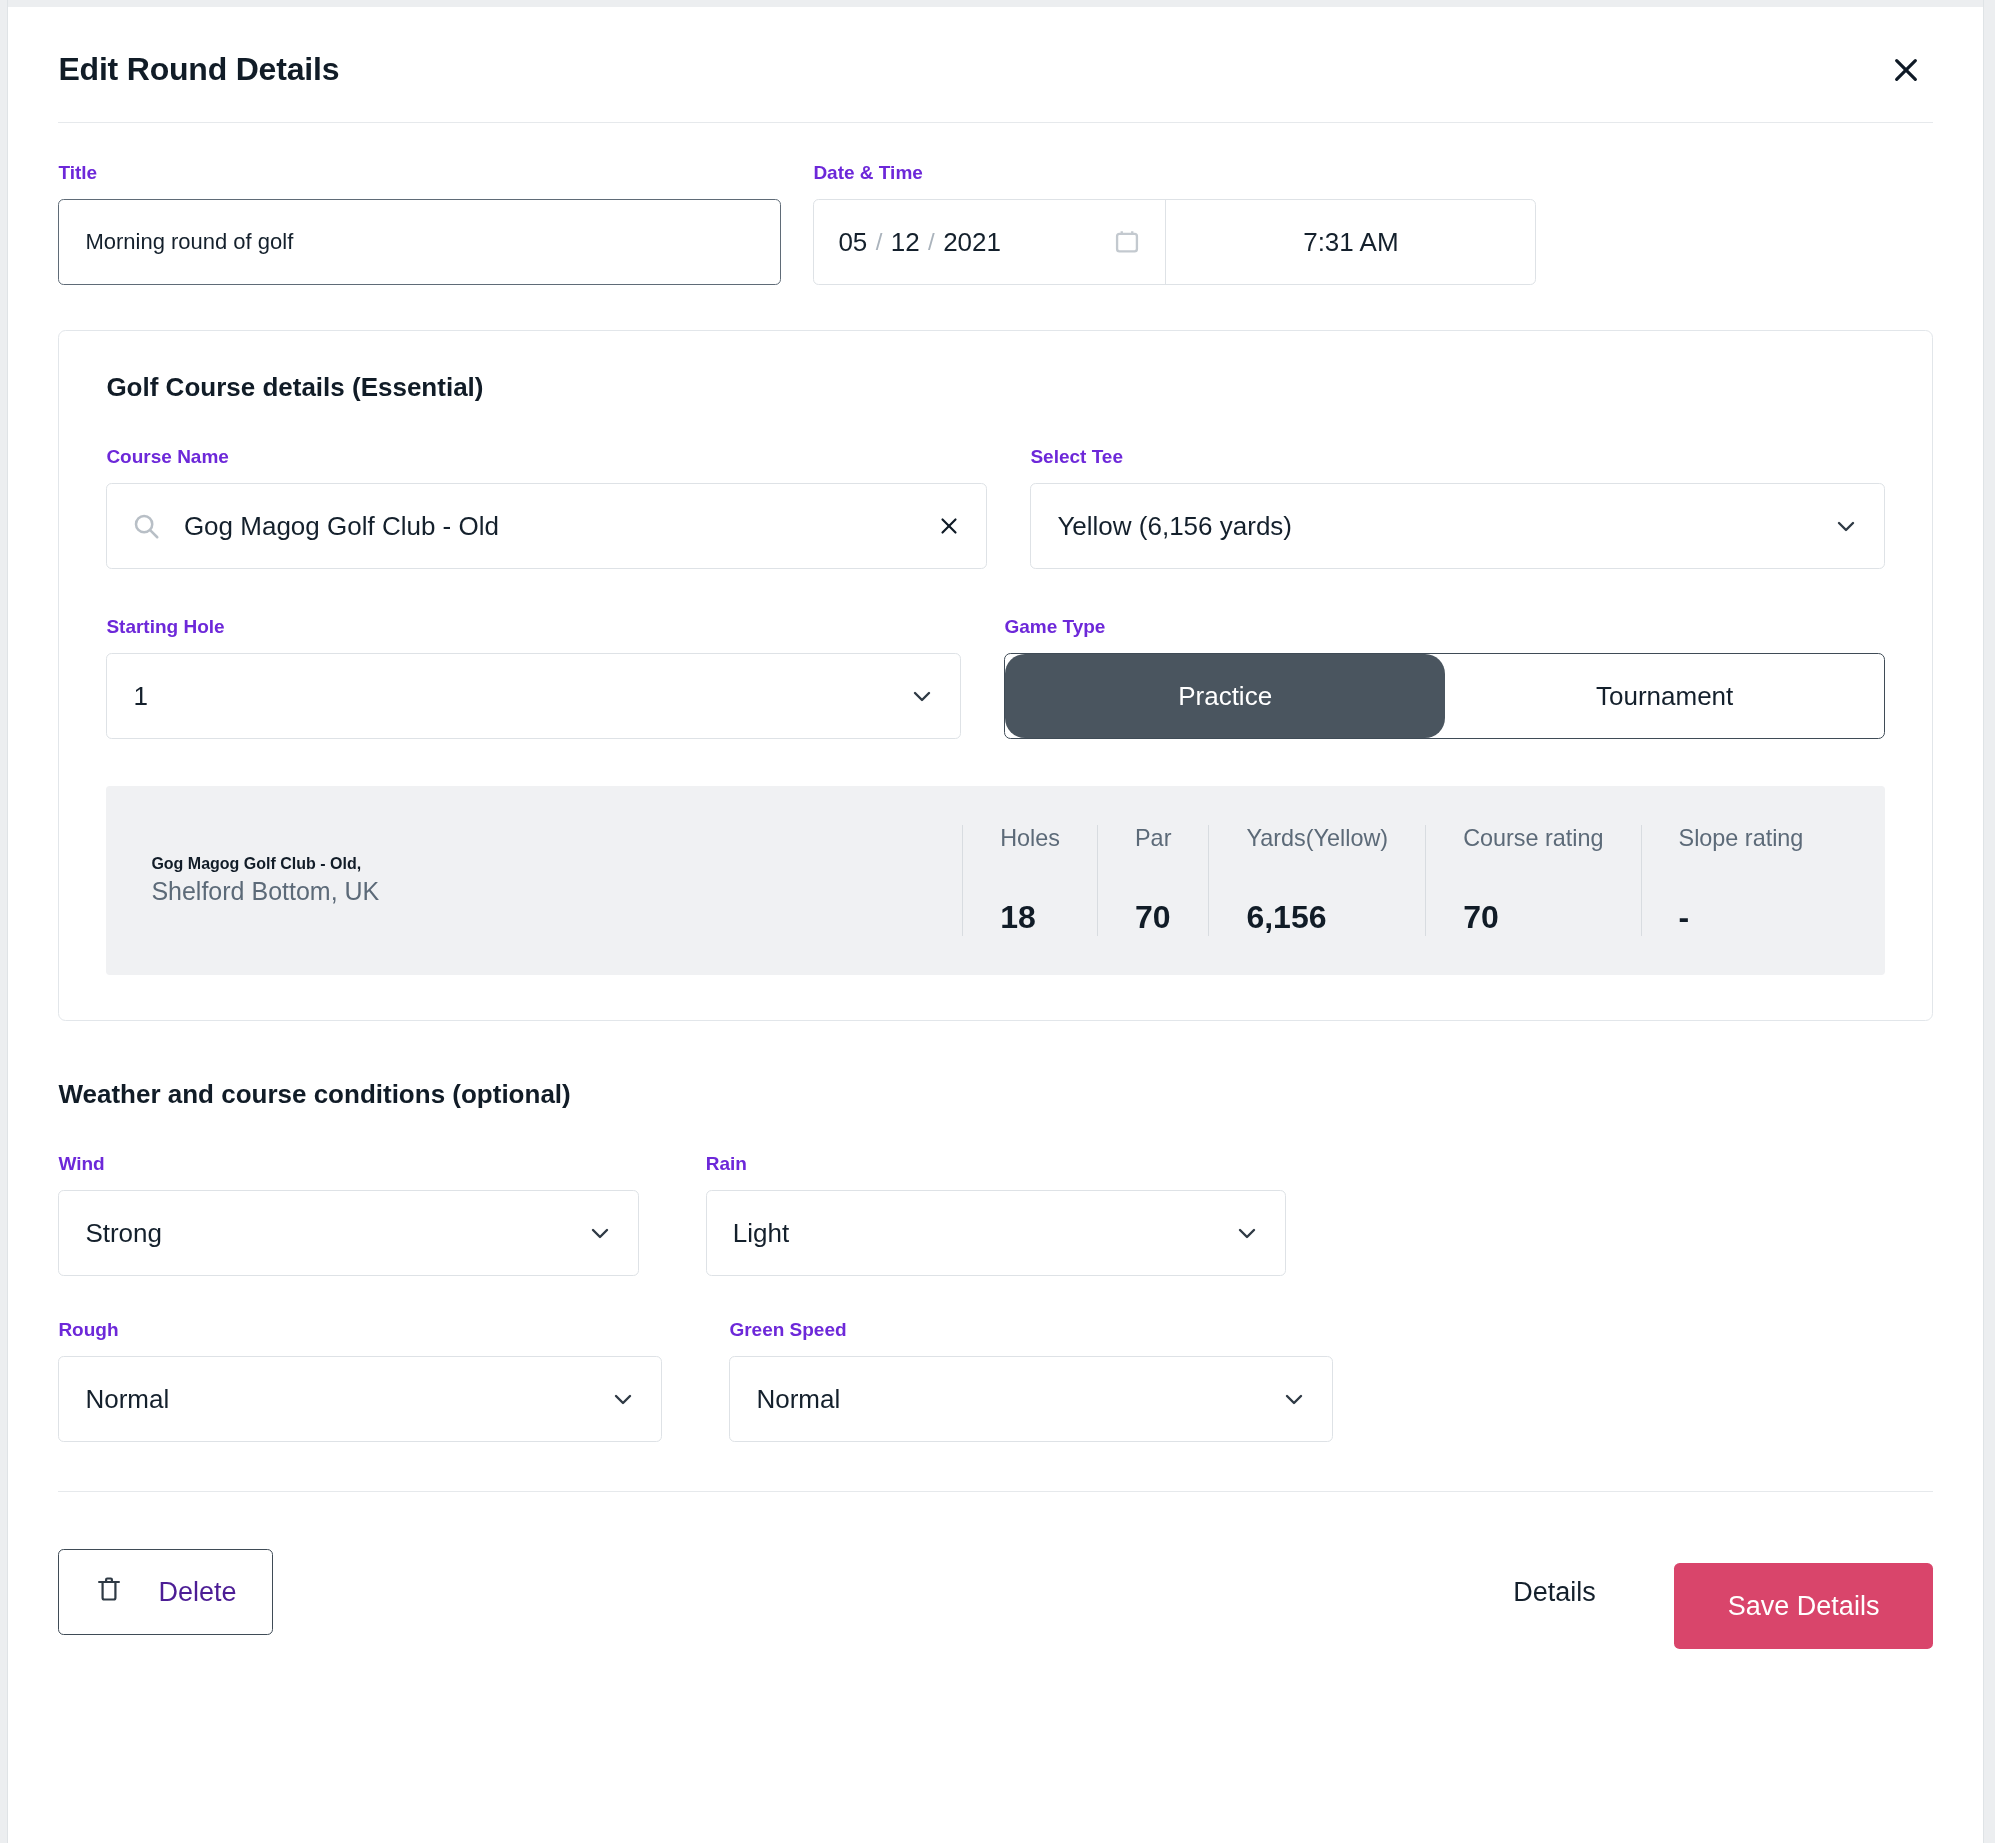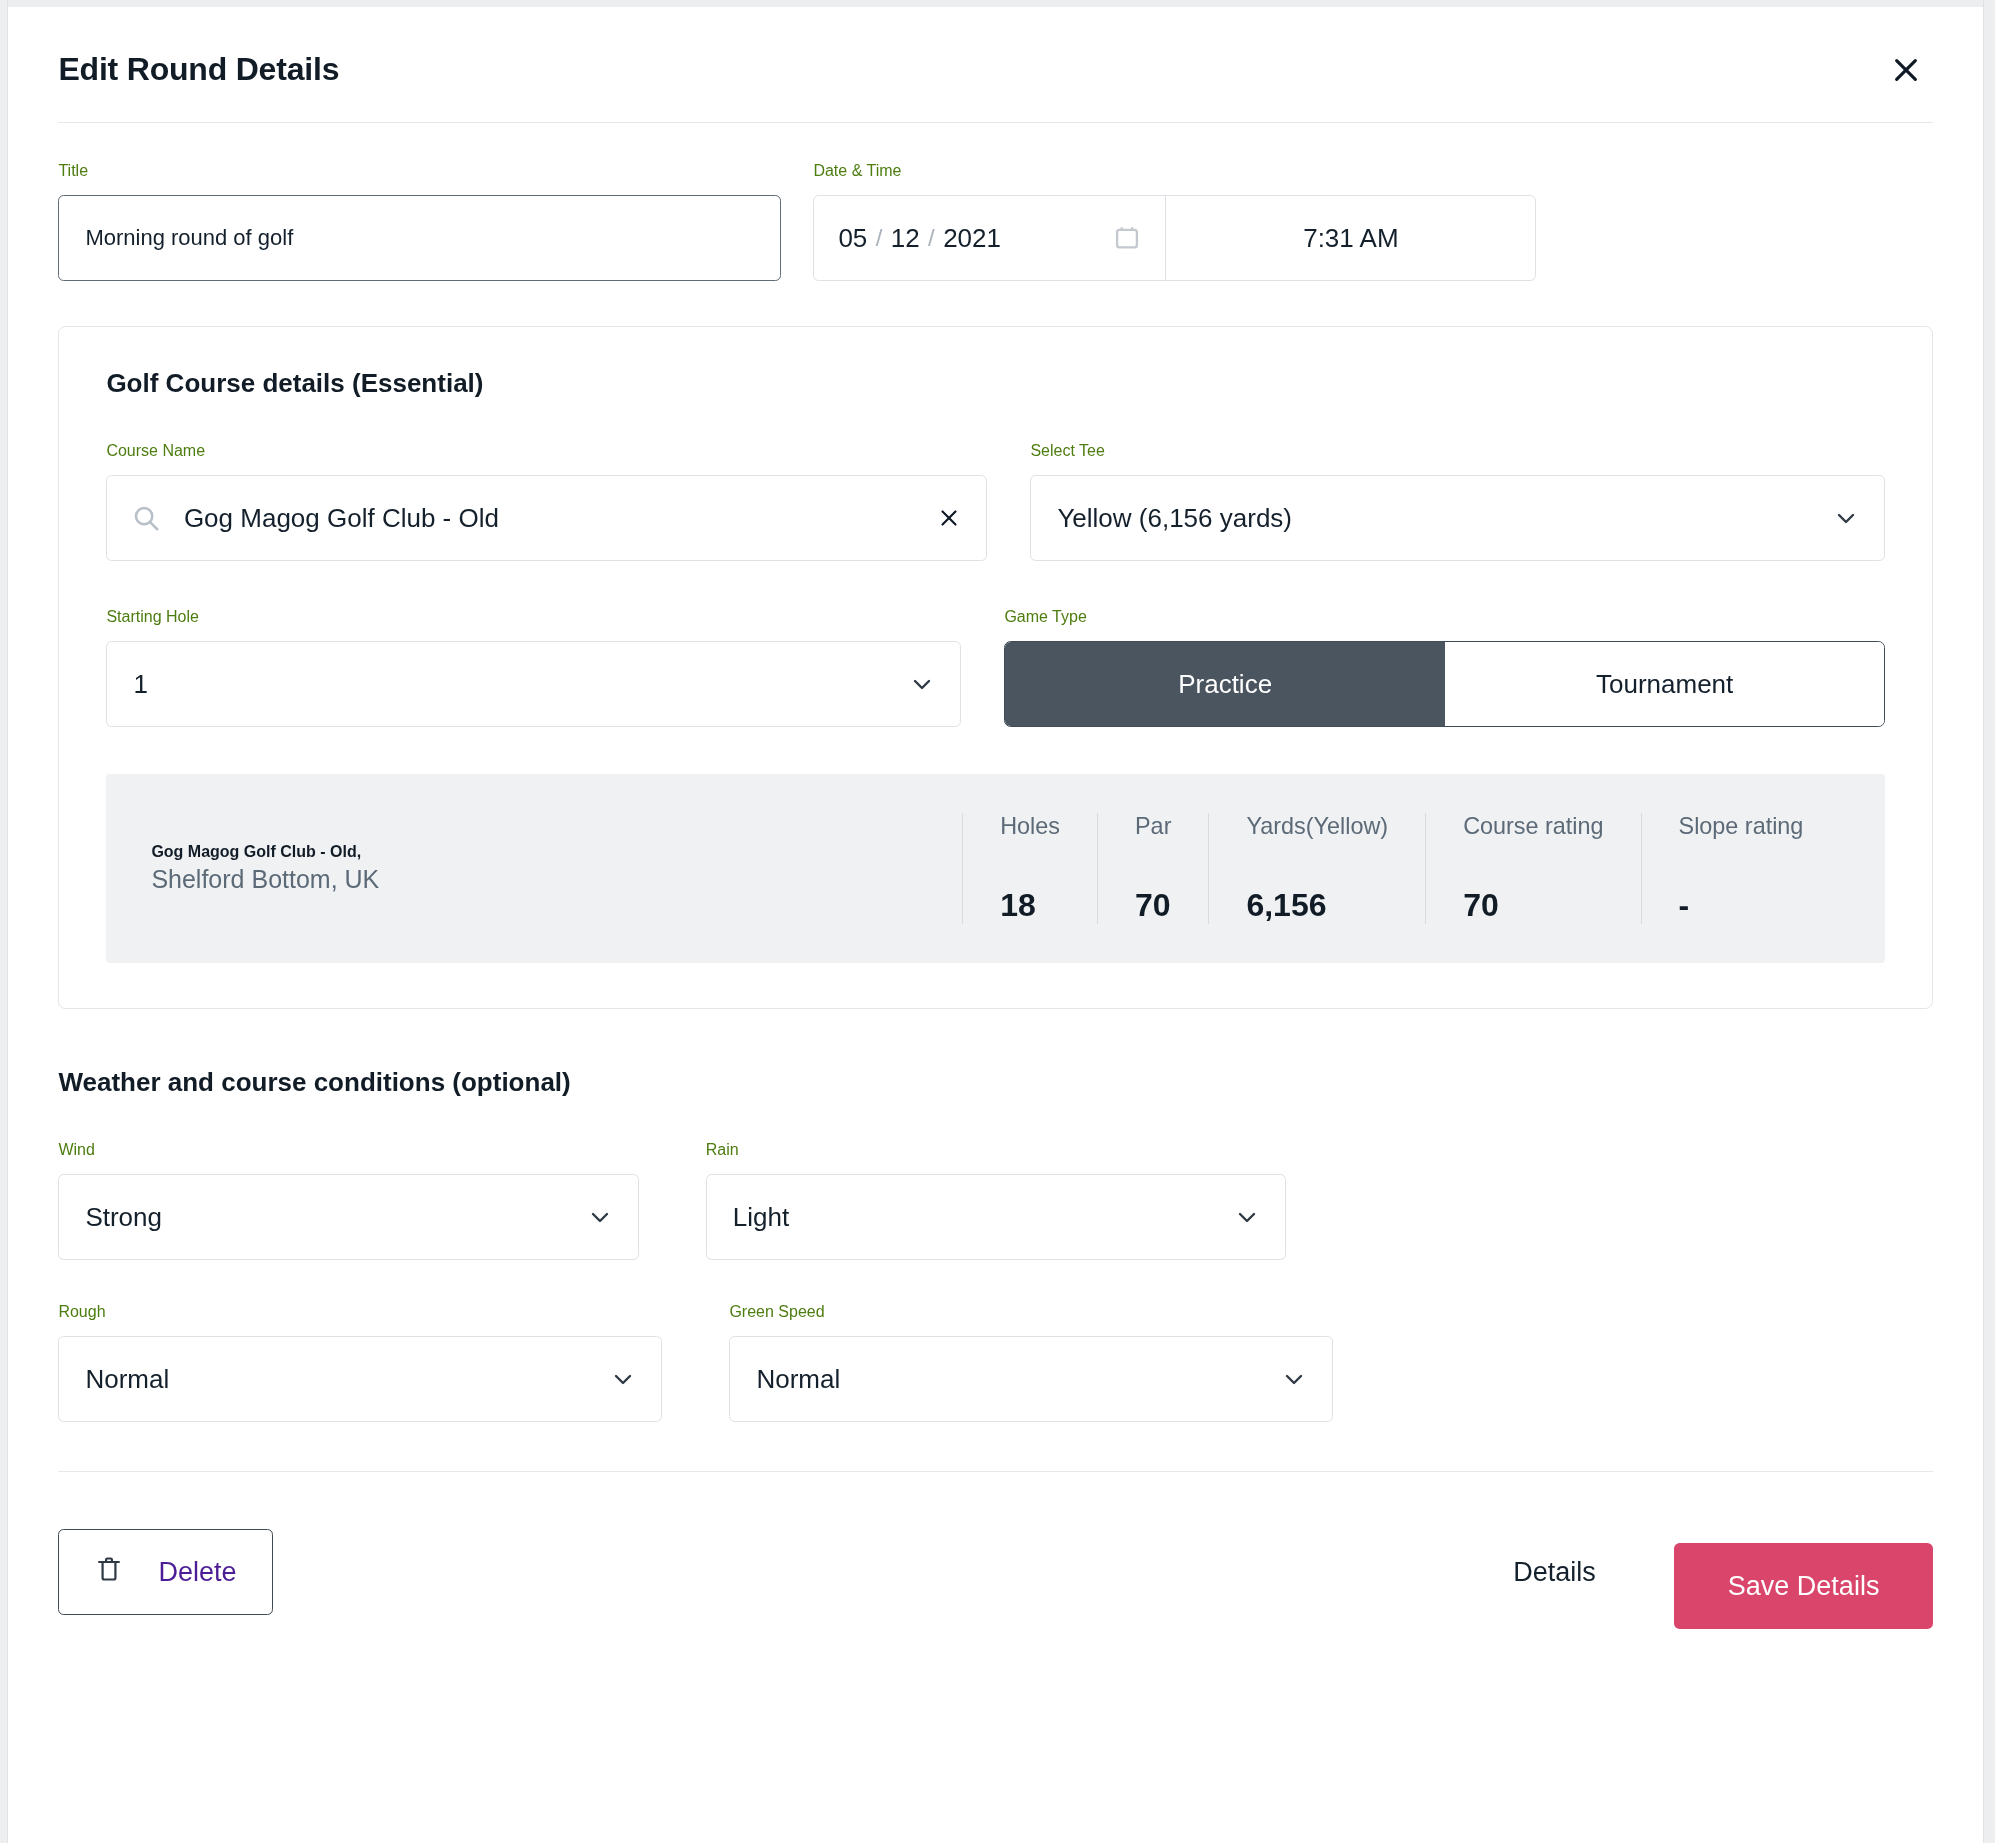--- a/index.html
+++ b/index.html
@@ -55,25 +55,25 @@
     align-items: center;
     justify-content: center;
     cursor: pointer;
     background: none;
     border: none;
   }
   .close-btn svg { display: block; }
 
   
   .field-label {
-    font-size: 16px;
-    color: #4d7c0f;
+    font-size: 19px;
+    color: #6d28d9;
     margin-bottom: 15px;
     display: block;
-    font-weight: normal;
+    font-weight: bold;
   }
 
   .text-input {
     width: 100%;
     height: 86px;
     border: 1.9px solid #5f6b77;
     border-radius: 5.6px;
     background: #fff;
     font-size: 22px;
     color: #14202c;
@@ -194,20 +194,21 @@
   }
   .seg {
     flex: 1;
     display: flex;
     align-items: center;
     justify-content: center;
     font-size: 26px;
     cursor: pointer;
     background: #fff;
     color: #14202c;
+    border-radius: 20px;
   }
   .seg.active {
     background: #4a555f;
     color: #ffffff;
   }
 
   
   .stats {
     margin-top: 47px;
     background: #f0f1f3;

